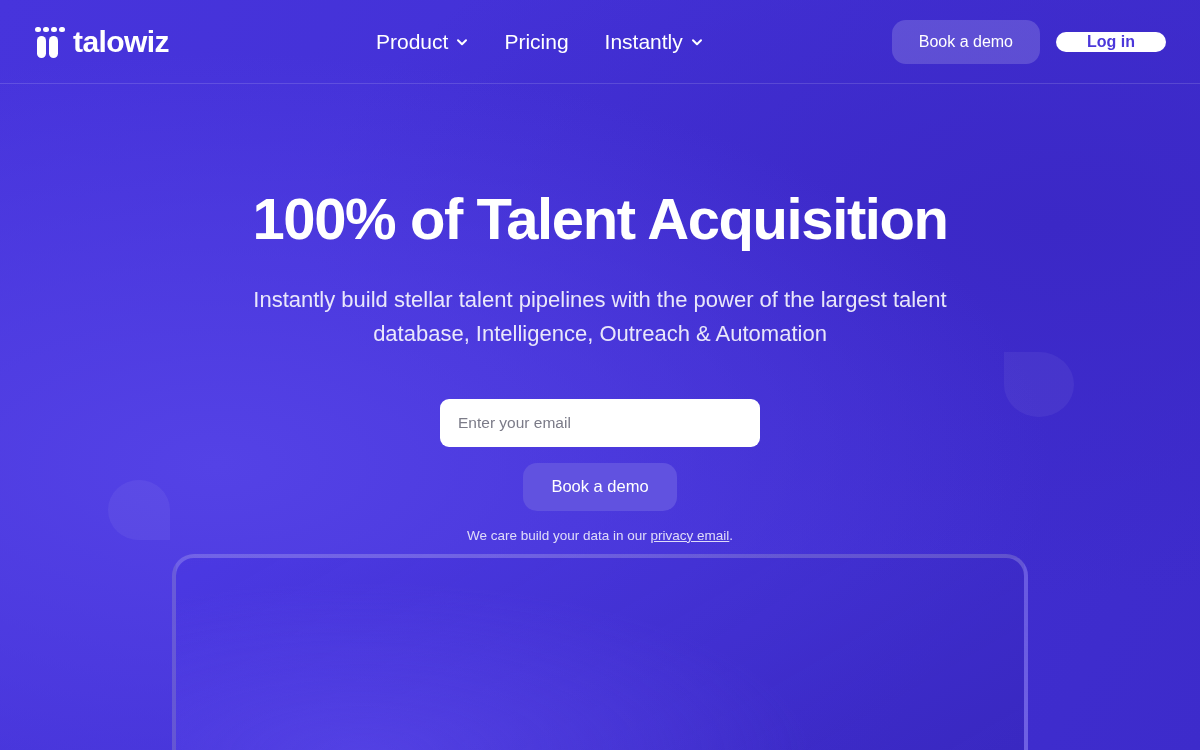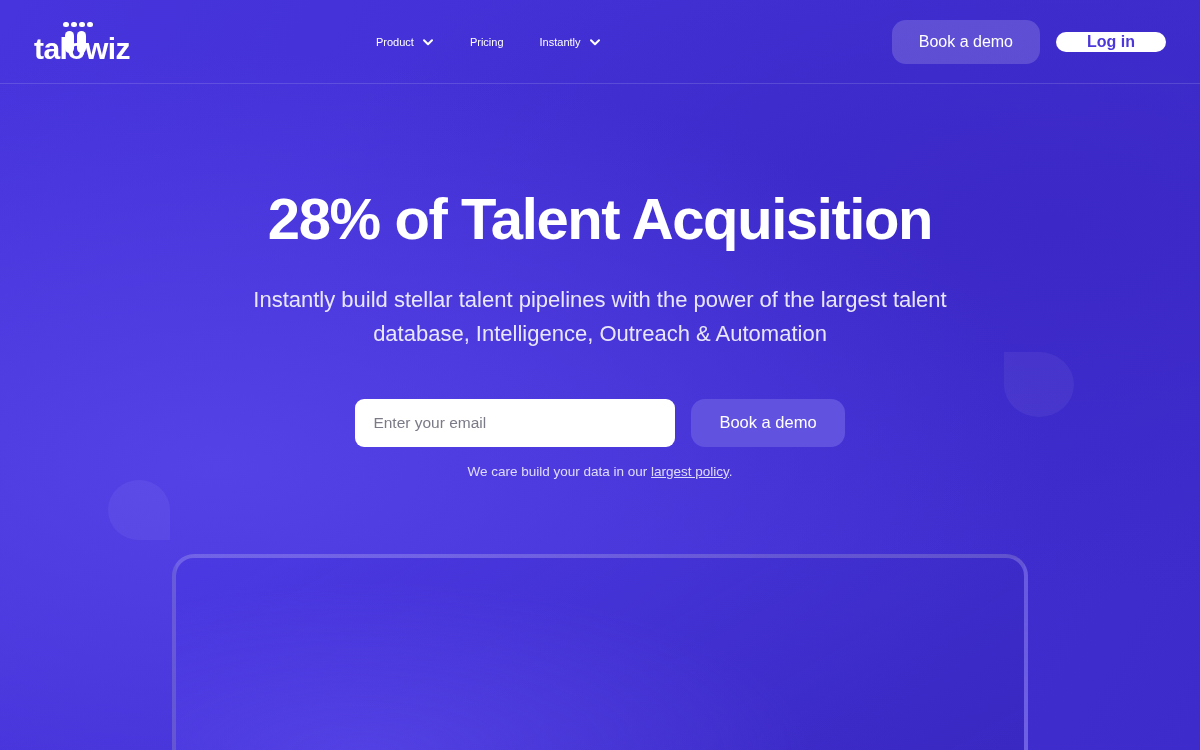--- a/index.html
+++ b/index.html
@@ -37,21 +37,21 @@
 
   
   .header {
     position:absolute; left:0; top:0; width:1200px; height:84px;
     display:flex; align-items:center;
     padding:0 34px;
     border-bottom:1px solid rgba(255,255,255,0.14);
     z-index:5;
   }
 
-  .logo { display:flex; align-items:center; gap:0; height:44px; cursor:pointer;flex-direction:column; }
+  .logo { display:flex; align-items:center; gap:0; height:44px; cursor:pointer; }
   .logo-mark { position:relative; width:34px; height:34px; margin-right:5px; }
   .logo-mark .dot {
     position:absolute; top:2px; width:5.5px; height:5.5px;
     border-radius:50%; background:#fff;
   }
   .logo-mark .dot:nth-child(1){ left:1px; }
   .logo-mark .dot:nth-child(2){ left:9px; }
   .logo-mark .dot:nth-child(3){ left:17px; }
   .logo-mark .dot:nth-child(4){ left:25px; }
   .logo-mark .bar {
@@ -65,21 +65,21 @@
     letter-spacing:-0.6px; line-height:1;
   }
 
   .nav {
     display:flex; align-items:center; gap:36px;
     margin-left:auto; margin-right:auto;
     position:absolute; left:376px; top:0; height:84px;
   }
   .nav-item {
     display:flex; align-items:center; gap:8px;
-    color:#fff; font-size:11px; font-weight:500;
+    color:#fff; font-size:21px; font-weight:500;
     cursor:pointer; white-space:nowrap;
   }
   .chev { display:block; width:12px; height:12px; }
 
   .header-actions {
     position:absolute; right:34px; top:0; height:84px;
     display:flex; align-items:center; gap:16px;
   }
   .btn {
     border:none; cursor:pointer; white-space:nowrap;
@@ -107,21 +107,21 @@
   }
   .hero p.sub {
     margin:32px auto 0;
     width:700px;
     color:rgba(255,255,255,0.88);
     font-size:22px; font-weight:400; line-height:1.55;
   }
 
   .cta-row {
     margin-top:48px;
-    display:flex; justify-content:center; align-items:center; gap:16px;
+    display:flex; justify-content:center; align-items:center; gap:16px;flex-direction:column;
   }
   .email-input {
     width:320px; height:48px;
     border:none; border-radius:9px;
     background:#fff; color:#2a2a33;
     padding:0 18px; font-size:15.5px;
     font-family:"Liberation Sans", sans-serif;
     outline:none;
   }
   .email-input::placeholder { color:#7b7b88; }
@@ -190,28 +190,28 @@
       </div>
     </nav>
 
     <div class="header-actions">
       <button class="btn btn-demo-header">Book a demo</button>
       <button class="btn btn-login">Log in</button>
     </div>
   </div>
 
   <div class="hero">
-    <h1>28% of Talent Acquisition</h1>
+    <h1>100% of Talent Acquisition</h1>
     <p class="sub">Instantly build stellar talent pipelines with the power of the largest talent database, Intelligence, Outreach &amp; Automation</p>
 
     <div class="cta-row">
       <input class="email-input" type="text" placeholder="Enter your email" style="">
       <button class="btn btn-demo-hero">Book a demo</button>
     </div>
 
     <div class="privacy">
-      <span>We care build your data in our </span><a>largest policy</a><span>.</span>
+      <span>We care build your data in our </span><a>privacy email</a><span>.</span>
     </div>
   </div>
 
   <div class="product-frame"></div>
 
 </div>
 
 </body></html>

